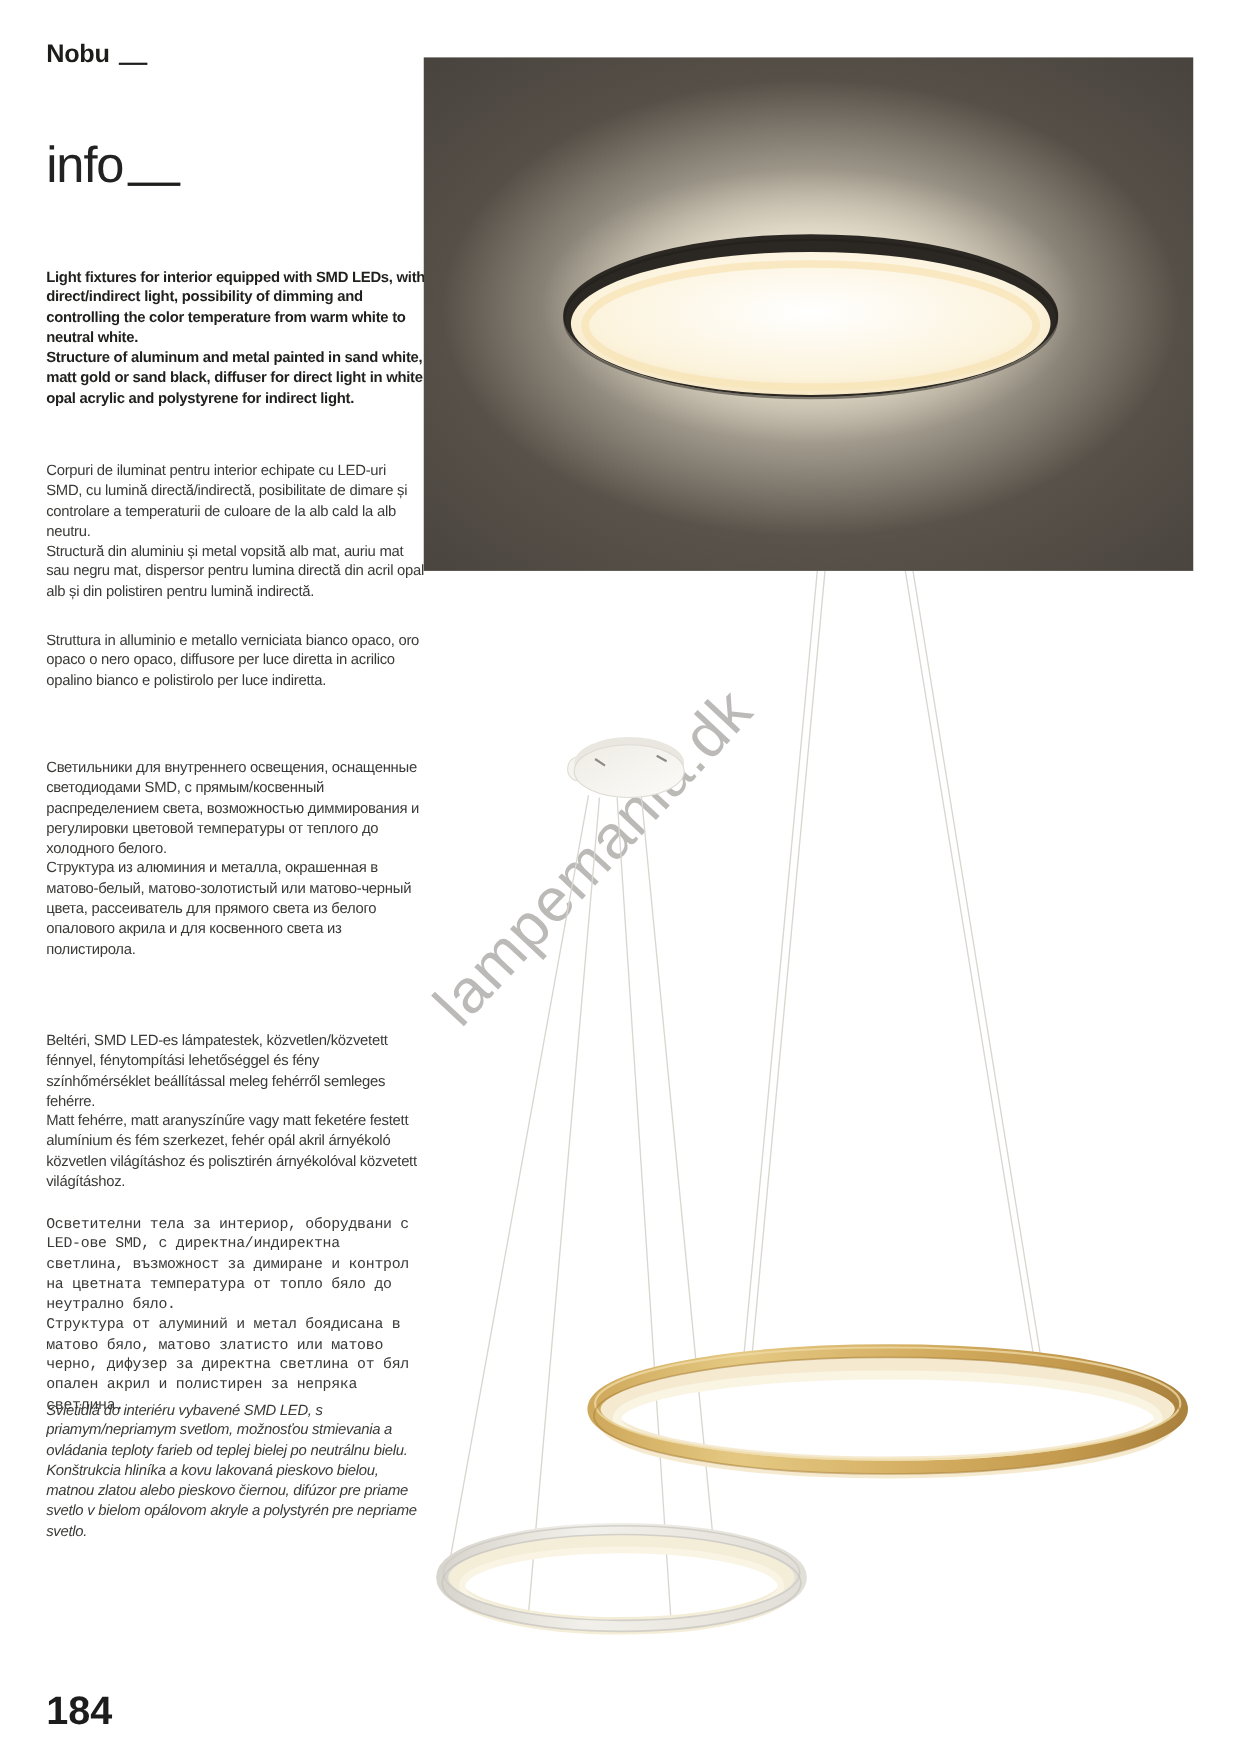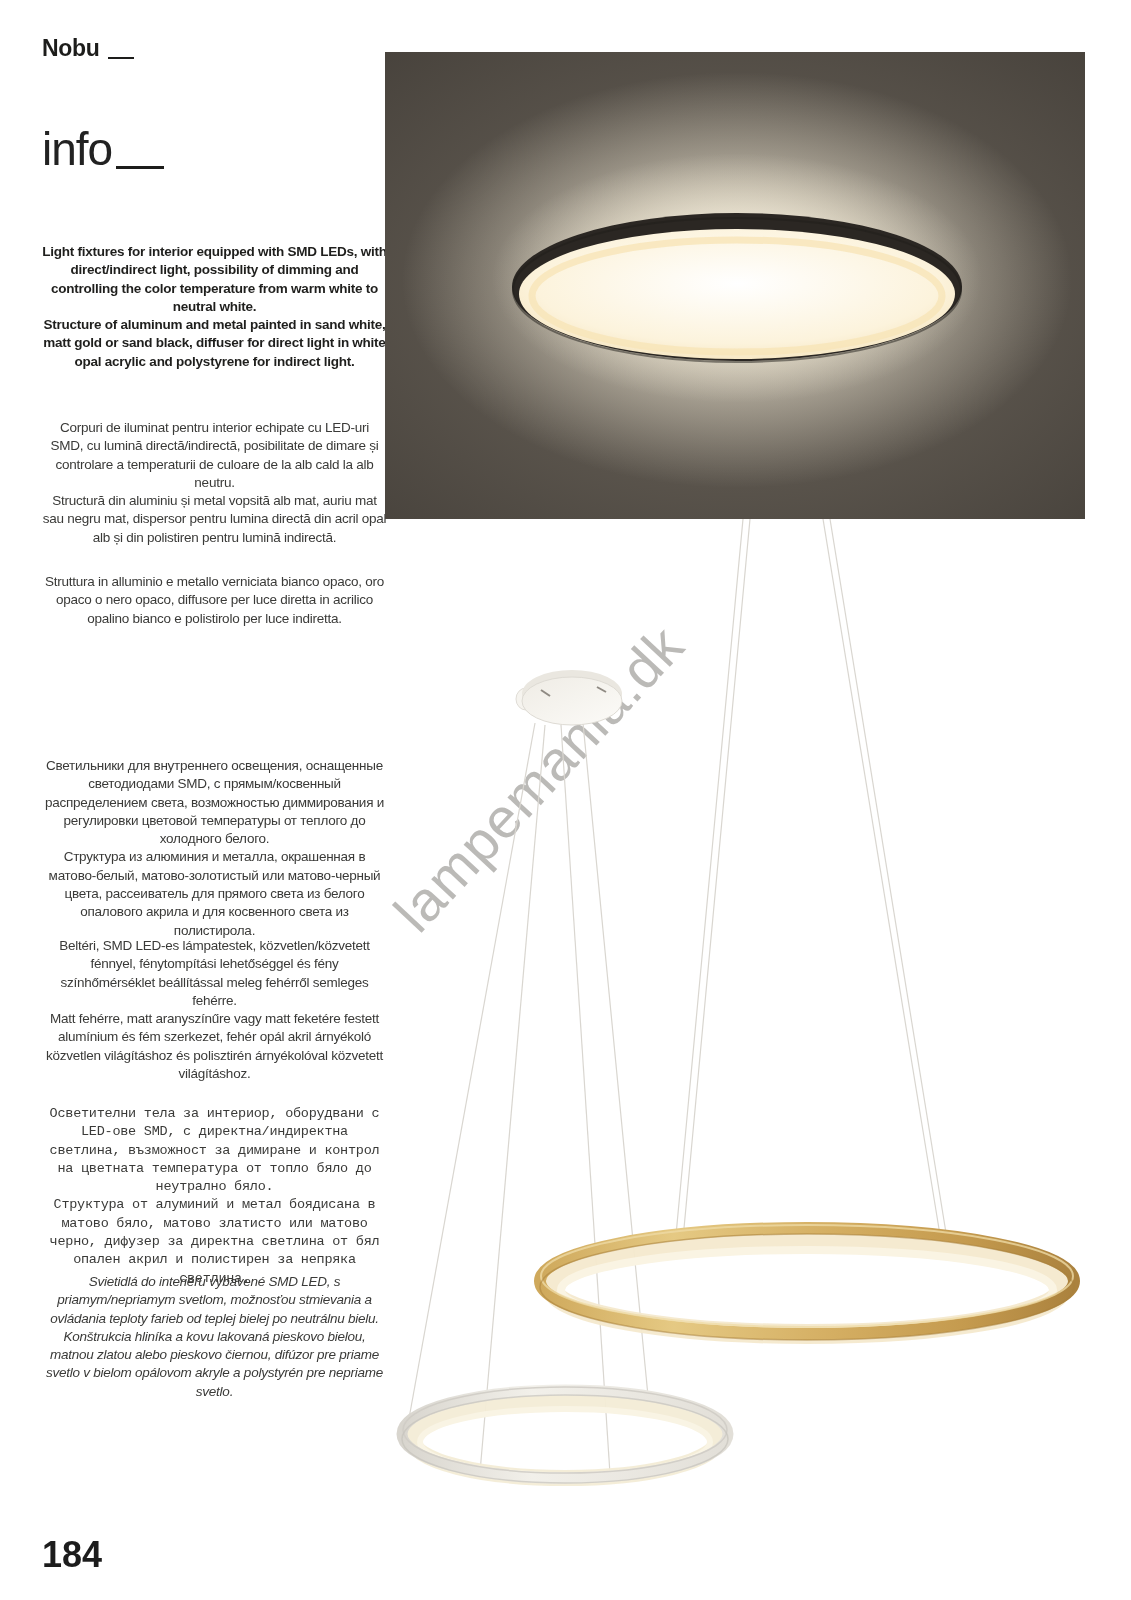--- a/index.html
+++ b/index.html
@@ -13,22 +13,22 @@
          letter-spacing:-0.3px;color:#1d1d1b;line-height:1;}
   .brand-row{display:flex;align-items:flex-end;}
   .u-line{display:inline-block;background:#1d1d1b;}
   .brand .u-line{width:26px;height:2.5px;margin-left:8px;margin-bottom:1px;}
   .title{position:absolute;top:126px;left:0;font-size:46px;font-weight:300;
          letter-spacing:-1px;color:#222;line-height:1;}
   .title .u-line{width:48px;height:3px;margin-left:4px;margin-bottom:3px;}
   .desc{position:absolute;left:0;width:345px;font-size:13.5px;line-height:18.3px;
         letter-spacing:-0.25px;color:#3a3a38;}
   .desc.bold{font-weight:700;color:#1f1f1d;}
-  .desc p{margin:0;text-align:center;}
-  .d-en{top:243px;} .d-ro{top:419px;} .d-it{top:573px;} .d-ru{top:757px;}
+  .desc p{margin:0;}
+  .d-en{top:243px;} .d-ro{top:419px;} .d-it{top:573px;} .d-ru{top:689px;}
   .d-hu{top:937px;} .d-bg{top:1105px;font-family:Liberation Mono, monospace;} .d-sk{top:1273px;font-style:italic;}
   
   .photo-top{position:absolute;left:385px;top:52px;width:700px;height:467px;}
   .photo-bottom{position:absolute;left:383px;top:519px;width:748px;height:1000px;}
   svg{display:block;}
   .wm{font-family:"Liberation Sans",sans-serif;font-size:56px;fill:#a5a3a0;
       opacity:0.75;letter-spacing:1px;}
   
   .page-num{position:absolute;left:42px;top:1537px;font-size:36px;font-weight:600;
             color:#1c1c1c;line-height:1;}

